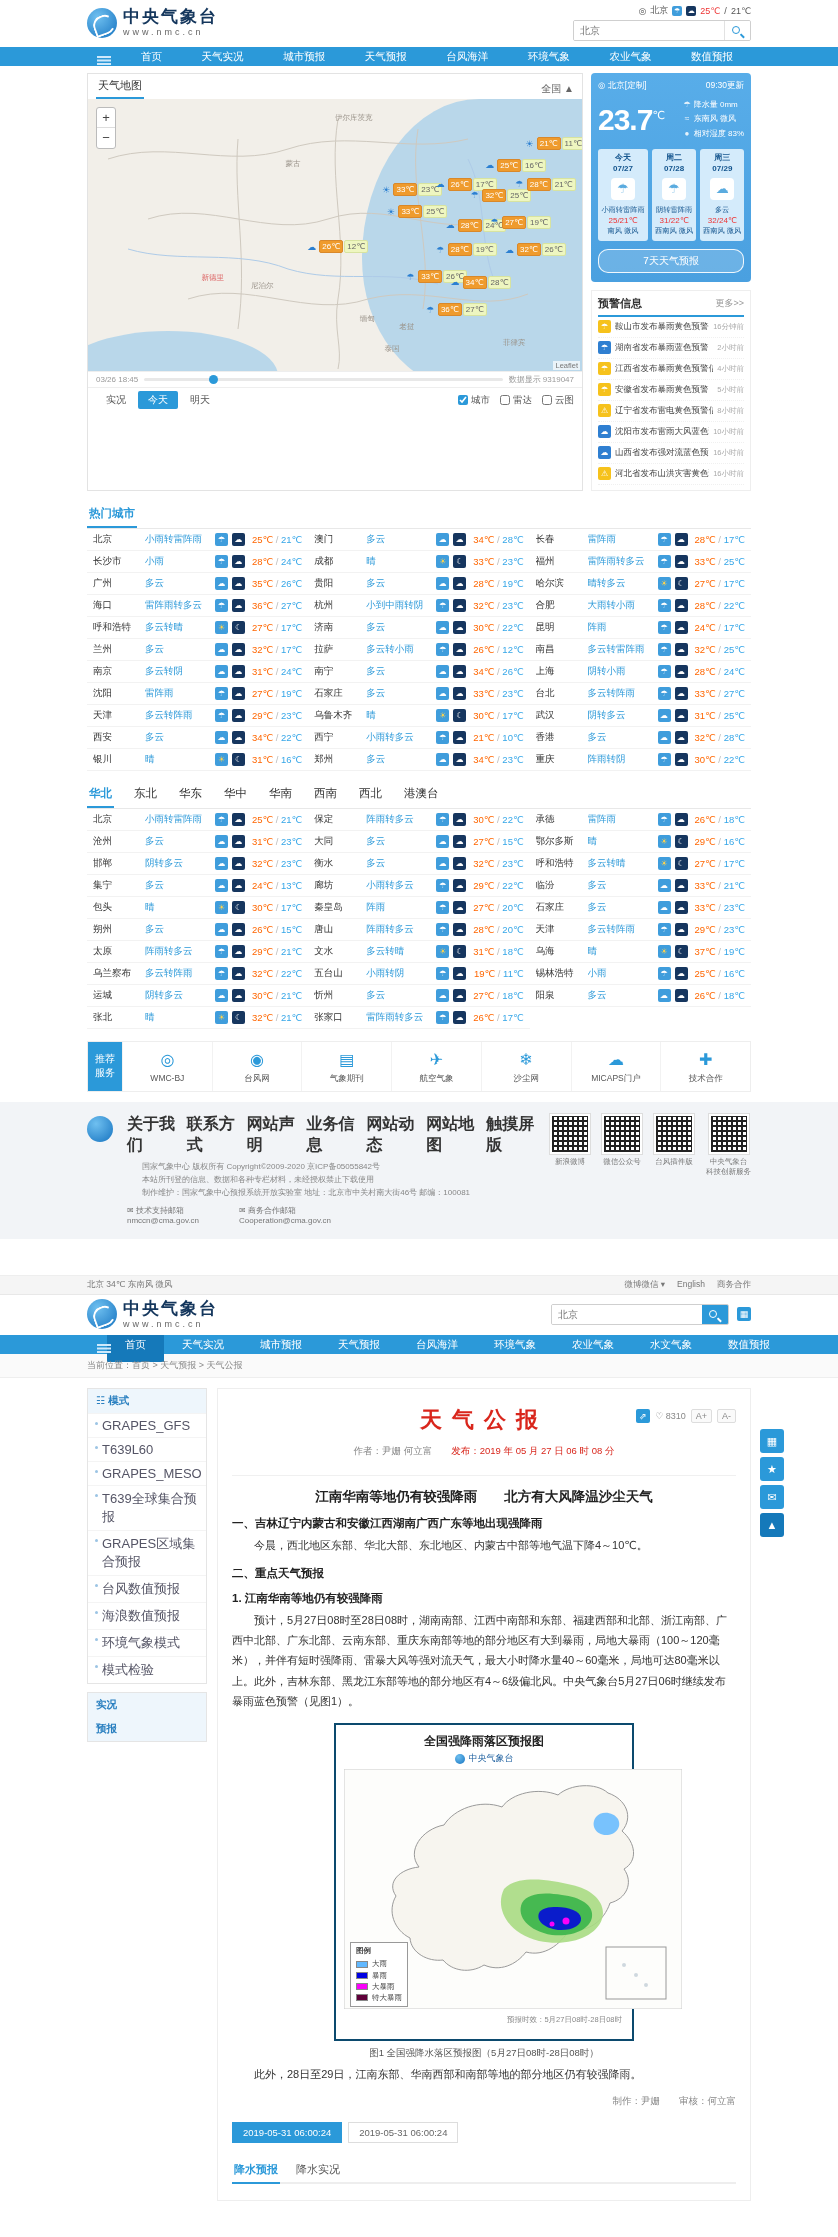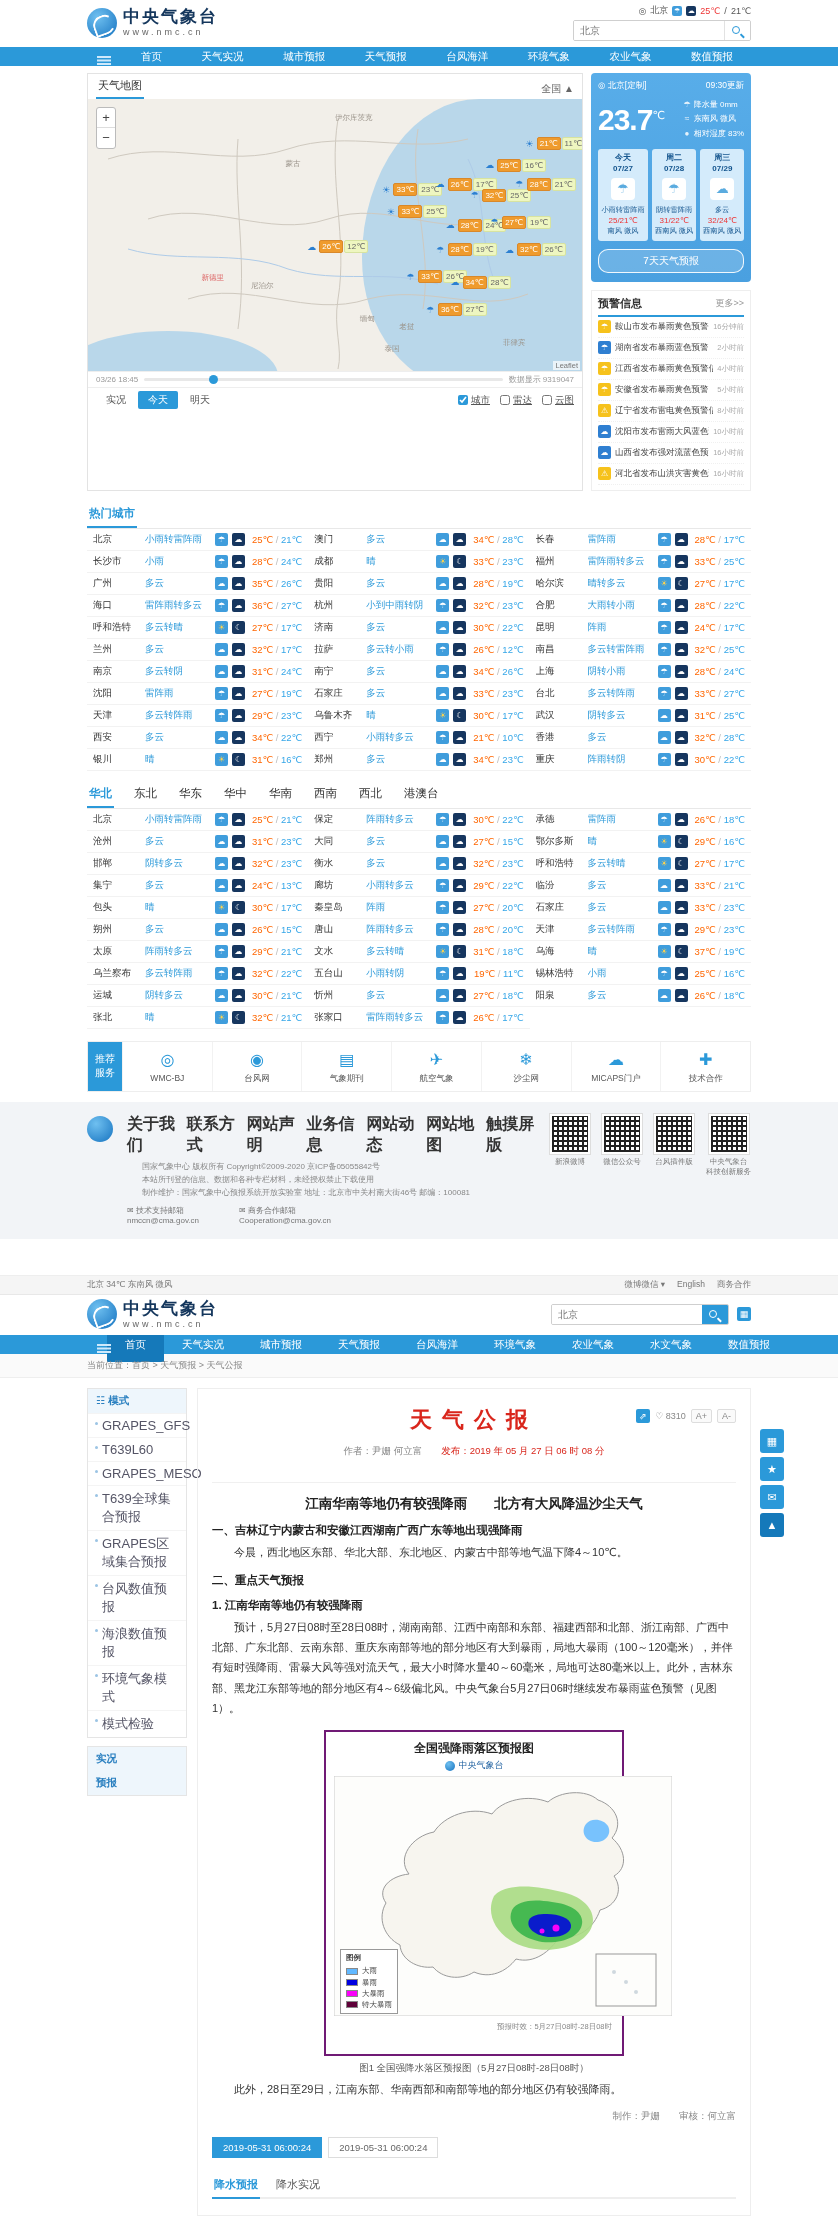--- a/index.html
+++ b/index.html
@@ -57,21 +57,21 @@
   .place { position:absolute; font-size:7.5px; color:#9a938a; z-index:2; }
   .place.red { color:#d66; }
   .leaflet-attr { position:absolute; right:2px; bottom:1px; font-size:7.5px; color:#777; background:rgba(255,255,255,.7); padding:0 2px; z-index:4; }
   .timeline { display:flex; align-items:center; gap:6px; font-size:8px; color:#999; padding:2px 8px; border-top:1px solid #eee; }
   .timeline .track { flex:1; height:3px; background:#e8e8e8; border-radius:2px; position:relative; }
   .timeline .dot { position:absolute; left:18%; top:-3px; width:9px; height:9px; border-radius:50%; background:#2b99d9; }
   .map-tabbar { display:flex; justify-content:space-between; align-items:center; padding:3px 8px; border-top:1px solid #eee; }
   .mt-tabs { display:flex; gap:2px; }
   .mt-tab { font-size:10px; padding:2px 10px; color:#555; cursor:pointer; border-radius:2px; }
   .mt-tab.active { background:#2b99d9; color:#fff; }
-  .layers { display:flex; gap:10px; font-size:9.5px; color:#555; align-items:flex-end;text-decoration:underline; }
+  .layers { display:flex; gap:10px; font-size:9.5px; color:#555; align-items:flex-end; }
   .layers label { display:flex; gap:3px; align-items:center; cursor:pointer; }
   .layers input { width:10px; height:10px; accent-color:#2b99d9; }
 
   
   .right-col { width:160px; display:flex; flex-direction:column; gap:8px; }
   .widget { background:linear-gradient(180deg,#58ade9,#4aa0e0); border-radius:4px; color:#fff; padding:7px 7px 9px; }
   .w-top { display:flex; justify-content:space-between; font-size:8.5px; }
   .w-mid { display:flex; justify-content:space-between; align-items:center; margin:6px 0 8px; }
   .big-temp { font-size:30px; font-weight:bold; letter-spacing:-1px; }
   .big-temp sup { font-size:11px; font-weight:normal; }
@@ -138,39 +138,39 @@
   
   .page2 { margin-top:36px; border-top:1px solid #eee; }
   .topbar { background:#f5f5f5; border-bottom:1px solid #e8e8e8; font-size:8.5px; color:#777; }
   .topbar .wrap { display:flex; justify-content:space-between; padding:3px 0; }
   .topbar .links { display:flex; gap:12px; }
   .topbar .links span { cursor:pointer; }
   .crumb-bar { border-bottom:1px solid #eee; background:#fafafa; }
   .crumb { font-size:9px; color:#888; padding:5px 0; }
   .content-row { display:flex; gap:10px; margin-top:10px; align-items:flex-start; }
 
-  .sidebar { width:100px; flex:0 0 auto; }
+  .sidebar { width:120px; flex:0 0 auto; }
   .side-box { border:1px solid #e5e5e5; margin-bottom:8px; }
   .side-head { background:#eef6fc; color:#2b80c0; font-size:10.5px; font-weight:bold; padding:5px 8px; cursor:pointer; }
   .side-item { font-size:13px; color:#556; padding:4px 8px 4px 14px; border-top:1px solid #f4f4f4; cursor:pointer; position:relative; }
   .side-item::before { content:""; position:absolute; left:7px; top:8px; width:3px; height:3px; background:#9cc4e4; border-radius:50%; }
 
   .article { flex:1; border:1px solid #eee; padding:10px 14px 16px; position:relative; }
   .art-title-row { position:relative; text-align:center; padding:6px 0 10px; }
   .art-title { font-size:22px; font-weight:bold; color:#d9261c; letter-spacing:10px; }
   .art-tools { position:absolute; right:0; top:10px; display:flex; gap:5px; align-items:center; font-size:9px; color:#888; }
   .tool-btn { border:1px solid #ddd; border-radius:2px; padding:1px 4px; cursor:pointer; background:#fafafa; }
   .share-sq { width:14px; height:14px; background:#2b99d9; color:#fff; border-radius:2px; text-align:center; line-height:14px; font-size:9px; cursor:pointer; }
-  .art-meta { text-align:center; font-size:9.5px; color:#888; border-bottom:1px solid #f0f0f0; padding-bottom:24px; }
+  .art-meta { text-align:center; font-size:9.5px; color:#888; border-bottom:1px solid #f0f0f0; padding-bottom:17px; }
   .art-meta .pub { color:#d9261c; }
   .headline { text-align:center; font-size:13.5px; font-weight:bold; color:#222; margin:12px 0 8px; }
   .para-h { font-size:11.5px; font-weight:bold; color:#222; margin:10px 0 4px; }
   .para { font-size:11px; color:#333; line-height:1.85; text-indent:2em; margin-bottom:6px; }
 
-  .figure-box { width:300px; margin:12px auto 4px; border:2px solid #701a75; background:#fff; padding:8px 8px 20px; }
+  .figure-box { width:300px; margin:12px auto 4px; border:2px solid #0c4a6e; background:#fff; padding:8px 8px 12px; }
   .fig-title { text-align:center; font-size:12px; font-weight:bold; color:#222; }
   .fig-org { text-align:center; font-size:9px; color:#1b5e9e; margin:2px 0 4px; display:flex; justify-content:center; align-items:center; gap:4px; }
   .fig-org .dotlogo { width:10px; height:10px; border-radius:50%; background:radial-gradient(circle at 35% 30%,#6fc0f0,#1673c0); }
   .fig-map { position:relative; }
   .legend { position:absolute; left:6px; bottom:6px; background:#fff; border:1px solid #999; font-size:7.5px; color:#444; padding:3px 5px; }
   .legend .lg-title { font-weight:bold; margin-bottom:2px; }
   .lg-row { display:flex; align-items:center; gap:4px; line-height:1.5; }
   .lg-sw { width:12px; height:7px; border:1px solid #888; }
   .fig-note { text-align:right; font-size:7.5px; color:#888; padding:2px 2px 2px; }
   .fig-caption { text-align:center; font-size:9.5px; color:#555; margin:6px 0 4px; }

